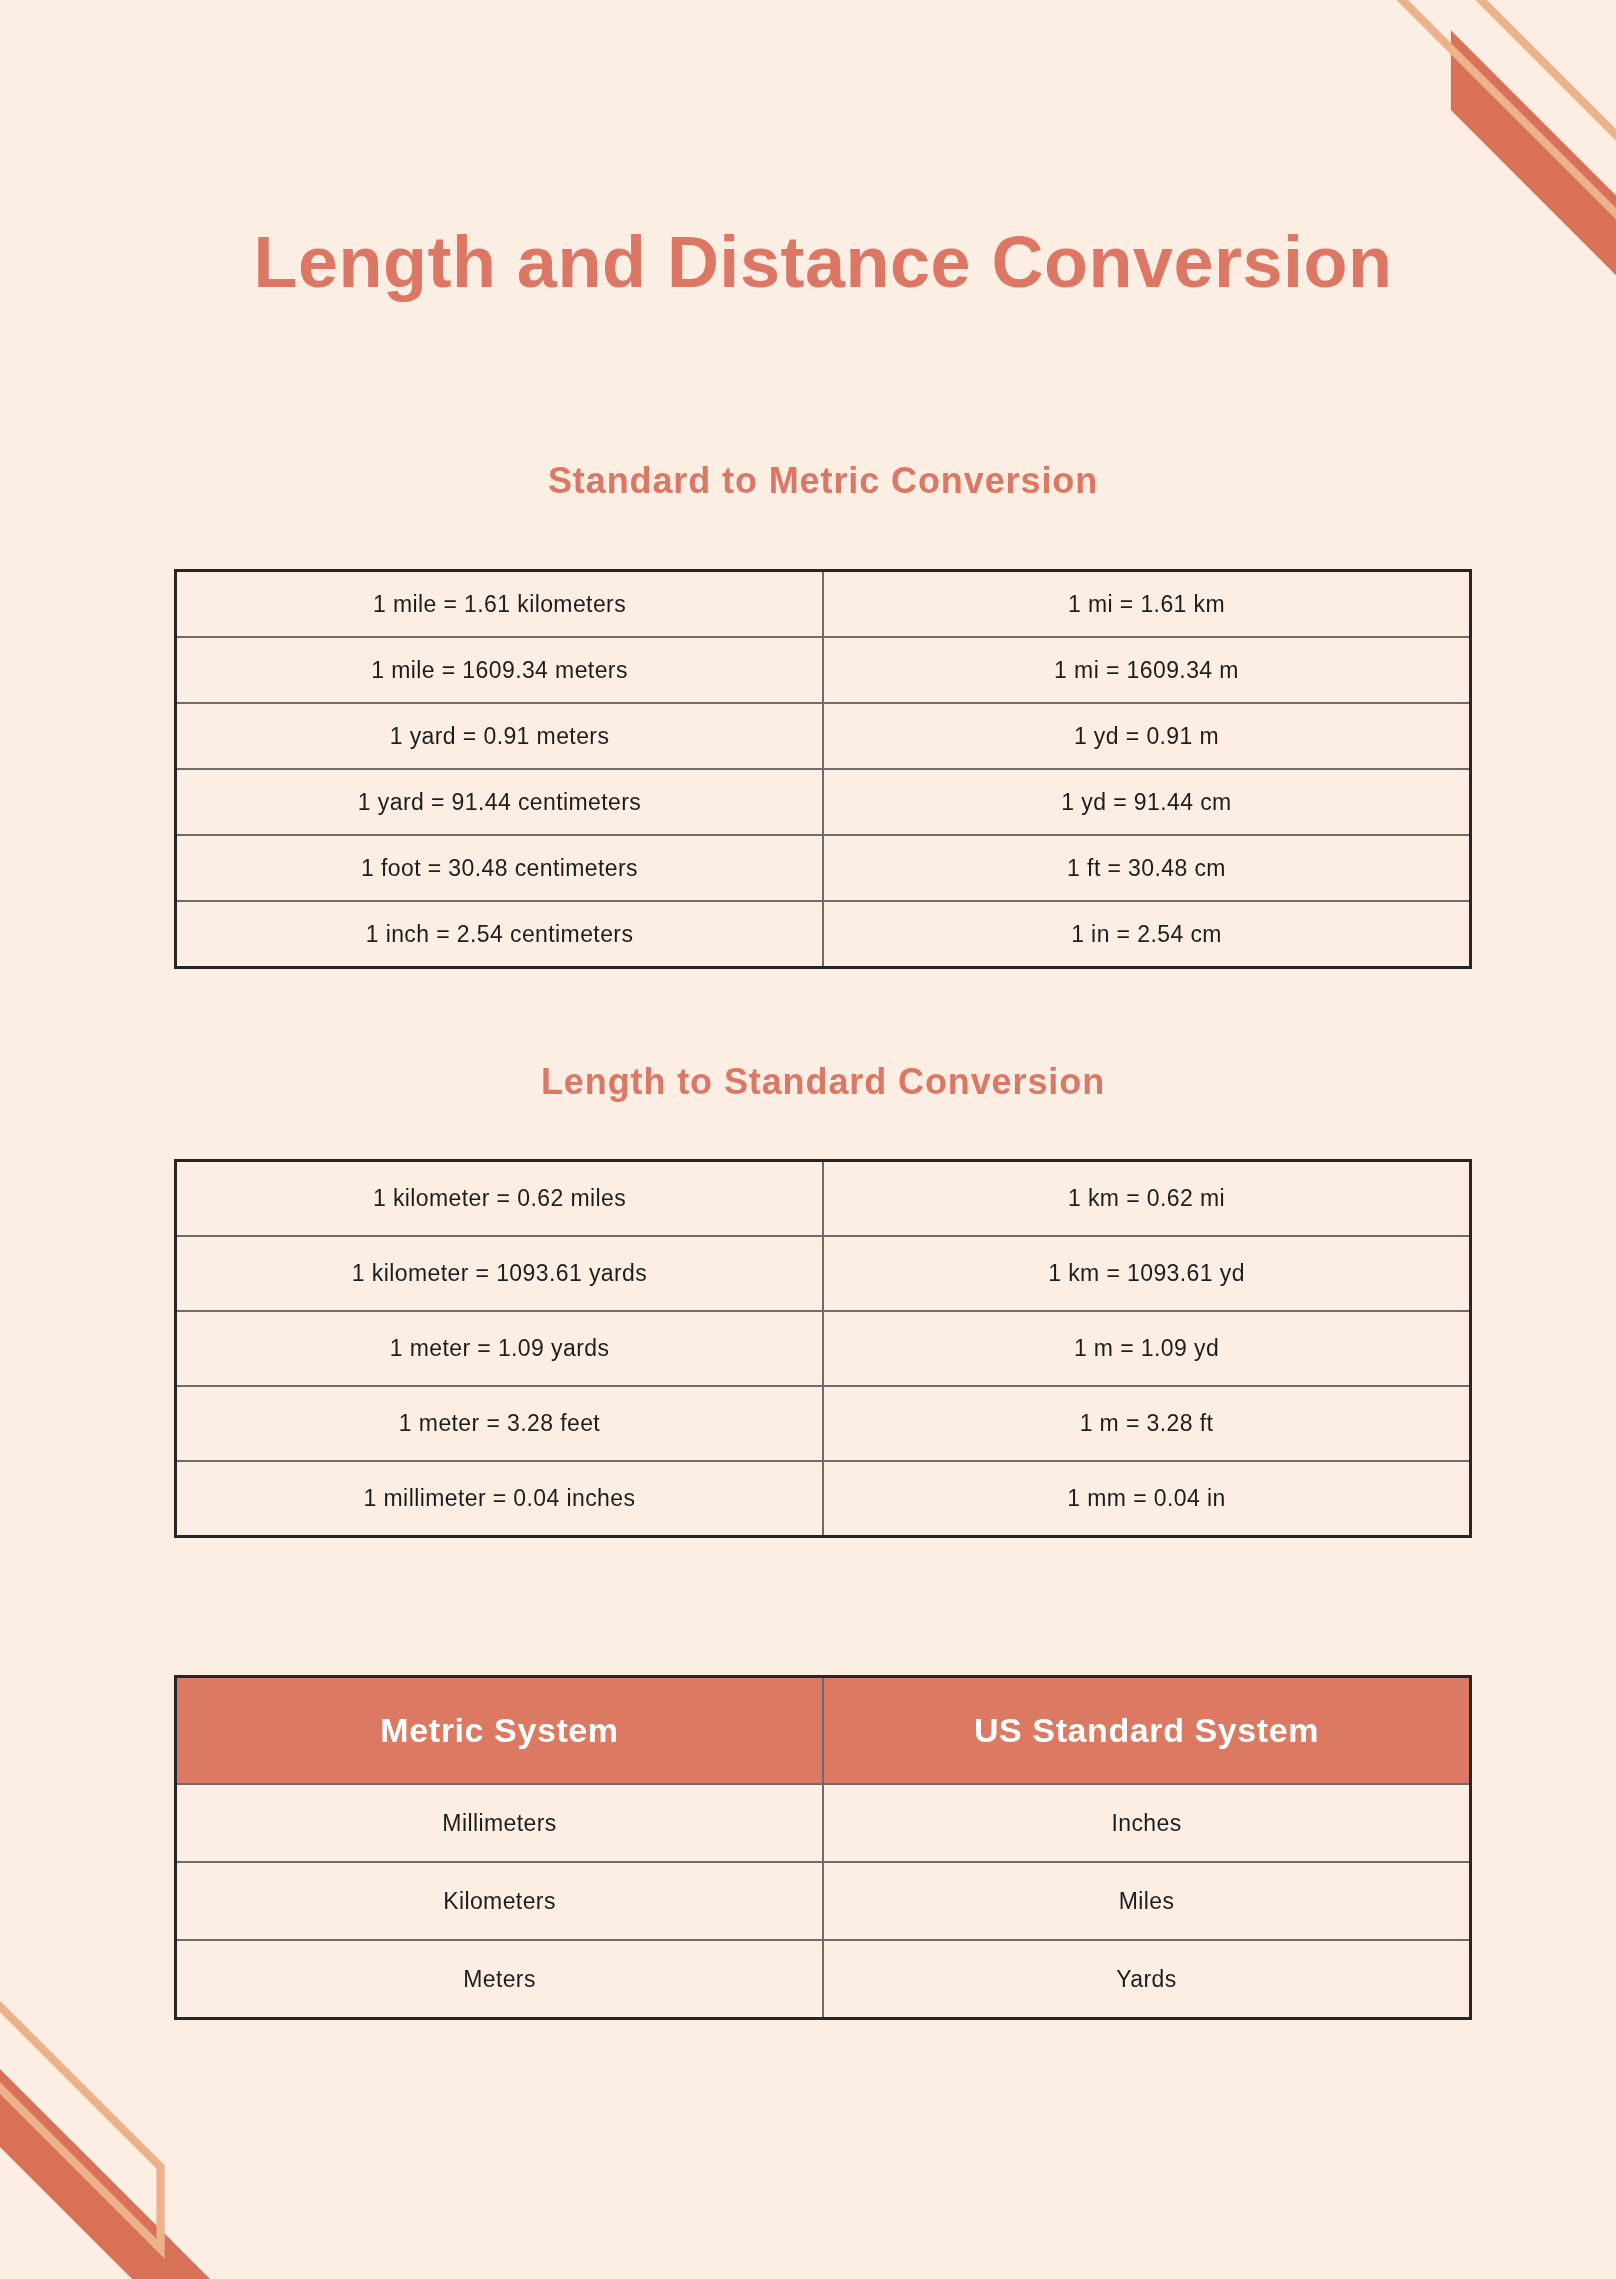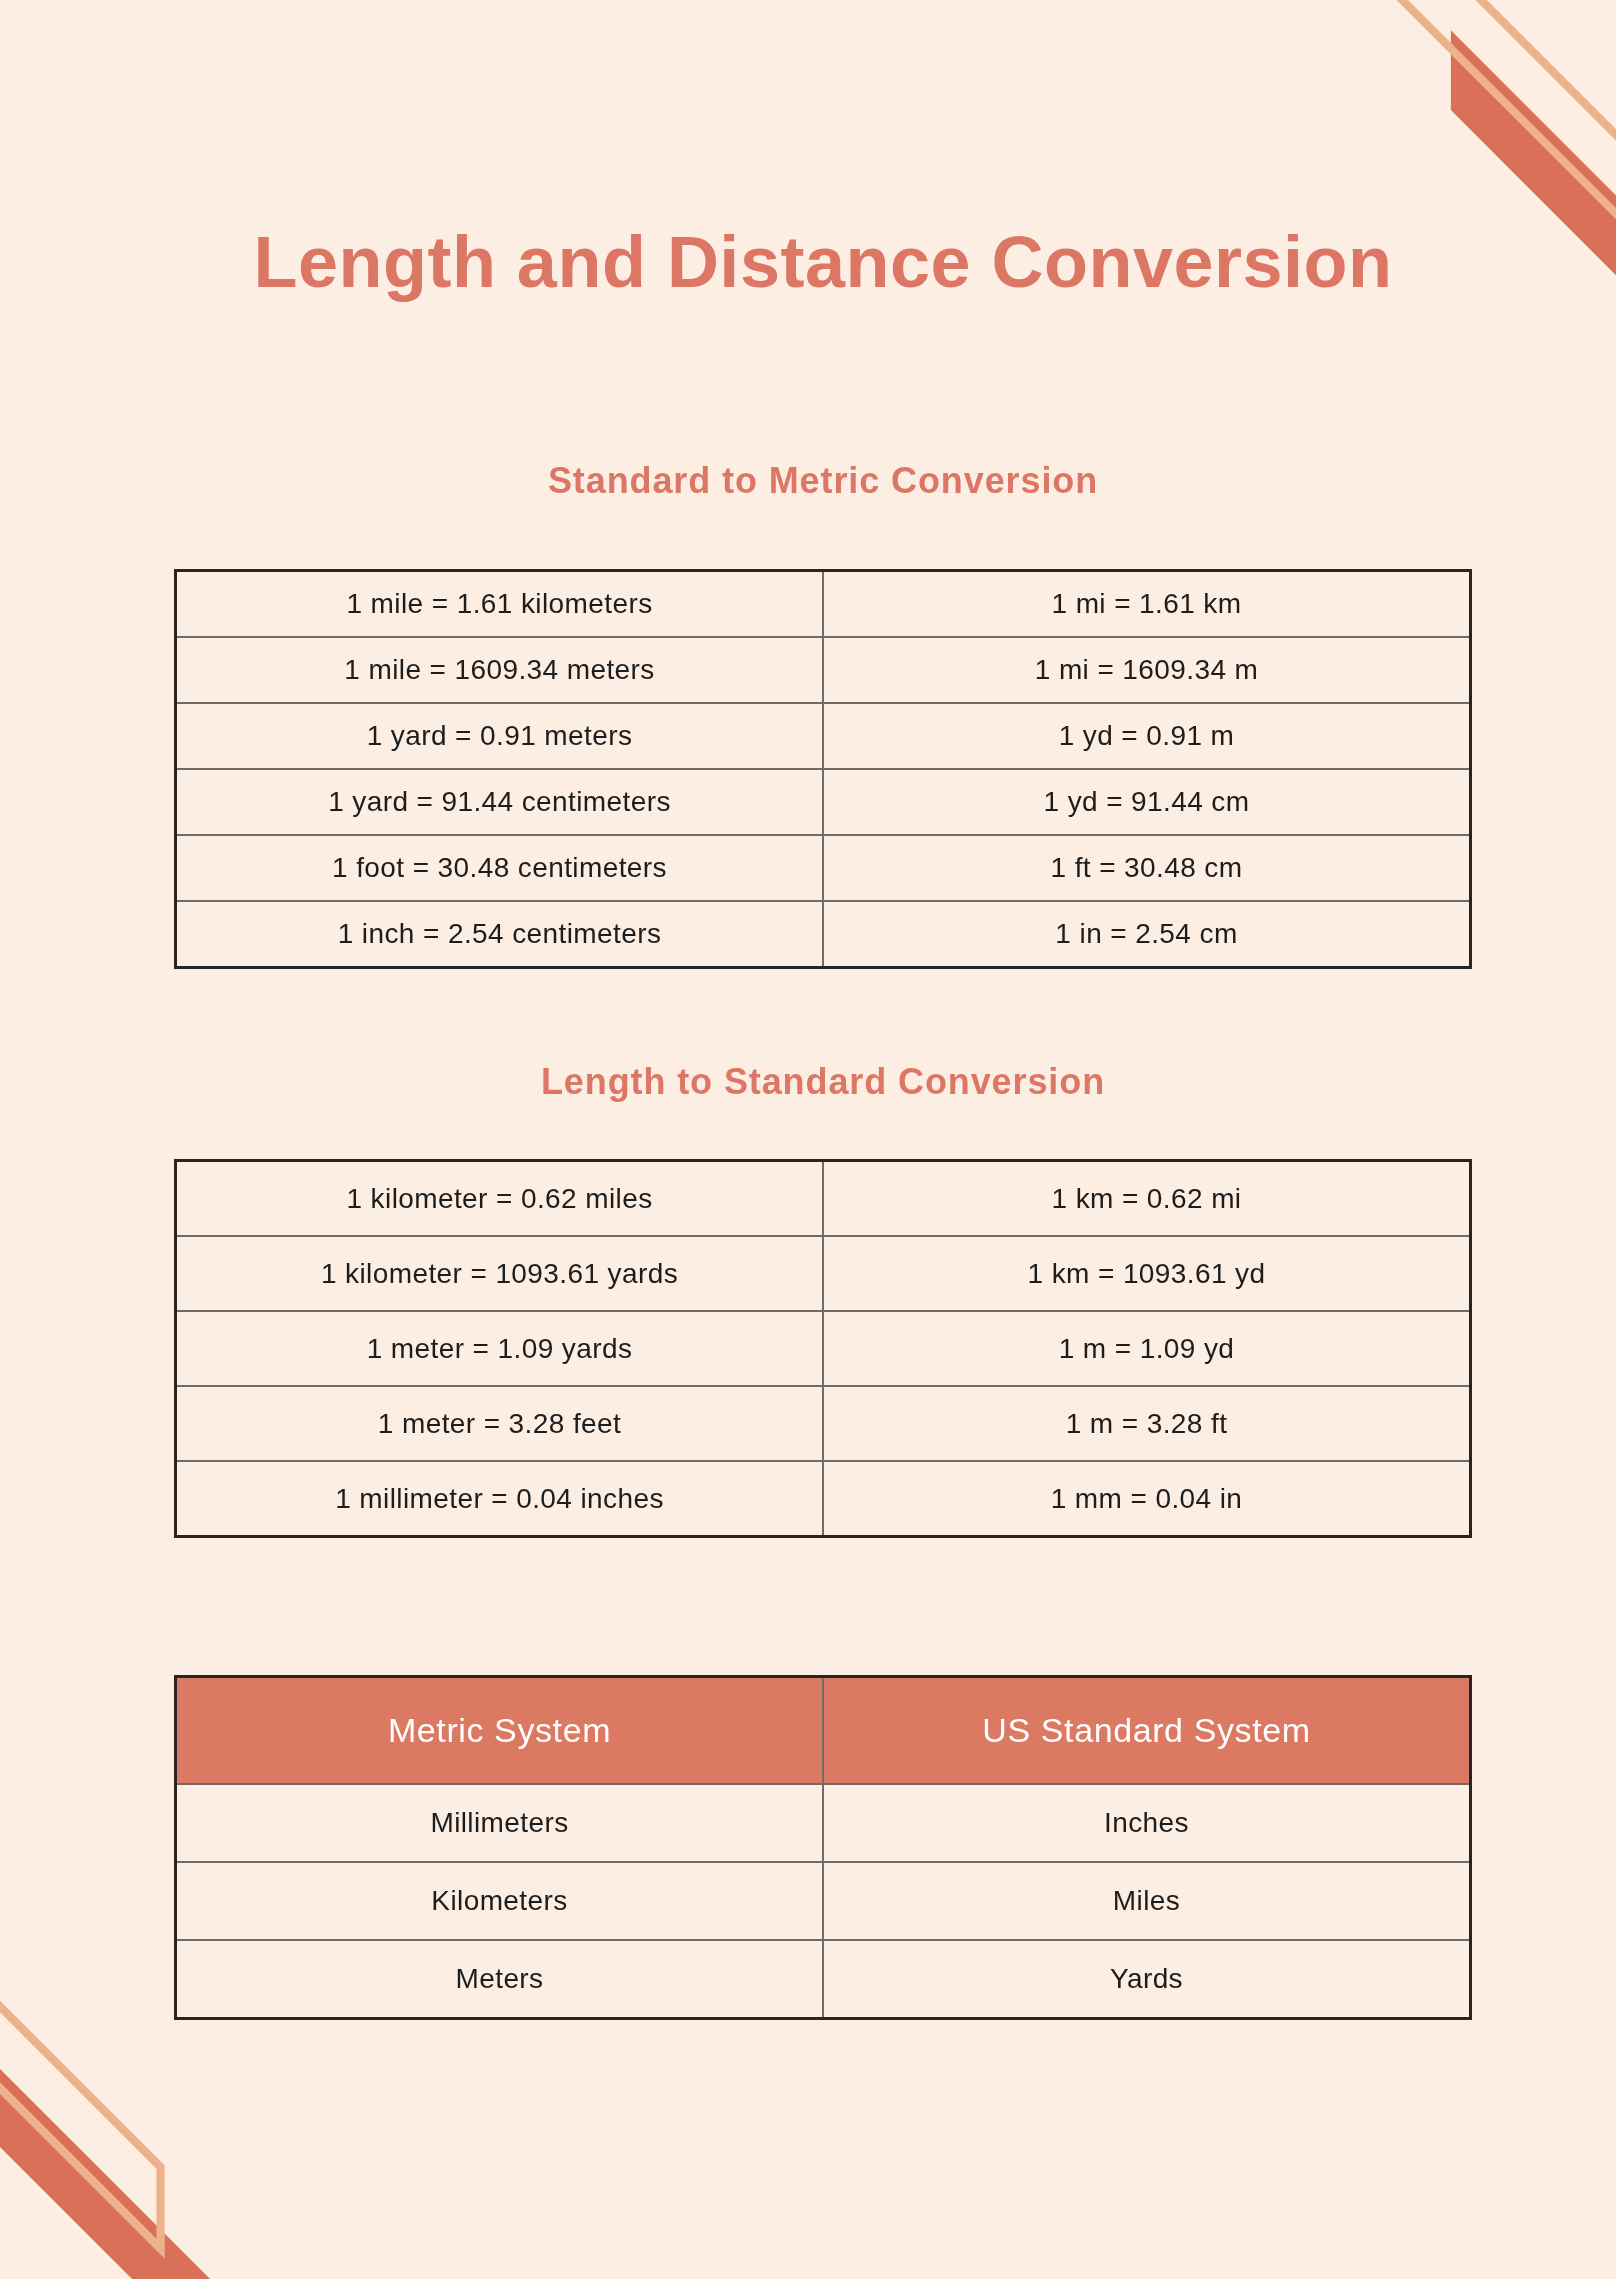--- a/index.html
+++ b/index.html
@@ -54,34 +54,34 @@
   #table-metric-to-std { top: 1159px; }
   #table-systems { top: 1675px; }
 
   .conv-table td, .conv-table th {
     border: 2.8px solid #6c6c6c;
     text-align: center;
     vertical-align: middle;
     padding: 0 9.2px;
   }
   .conv-table td {
-    font-size: 28px;
+    font-size: 23px;
     letter-spacing: 0.4px;
     color: #1d1d1d;
     font-weight: 400;
   }
   #table-std-to-metric td { height: 64px; }
   #table-metric-to-std td { height: 73px; }
   #table-systems td { height: 76px; }
   #table-systems th {
     height: 105px;
     background: #dc7963;
     color: #ffffff;
     font-size: 34px;
-    font-weight: 400;
+    font-weight: 700;
     letter-spacing: 0.6px;
   }
   .corner-svg {
     position: absolute;
     pointer-events: none;
   }
   #corner-top-right { top: 0; right: 0; }
   #corner-bottom-left { bottom: 0; left: 0; }
 </style>
 </head>

